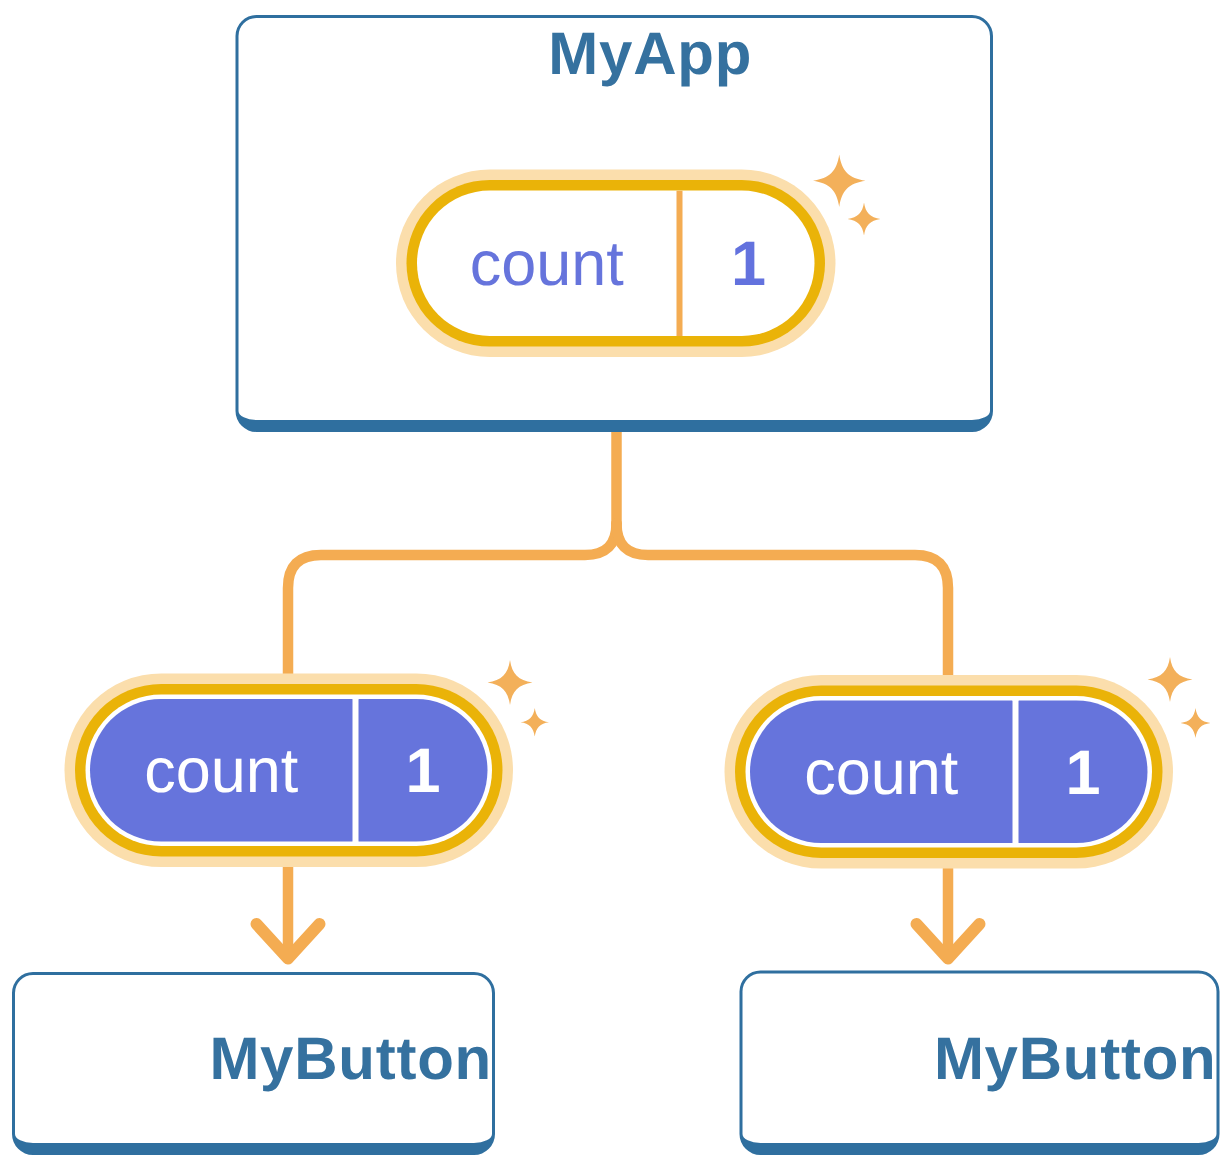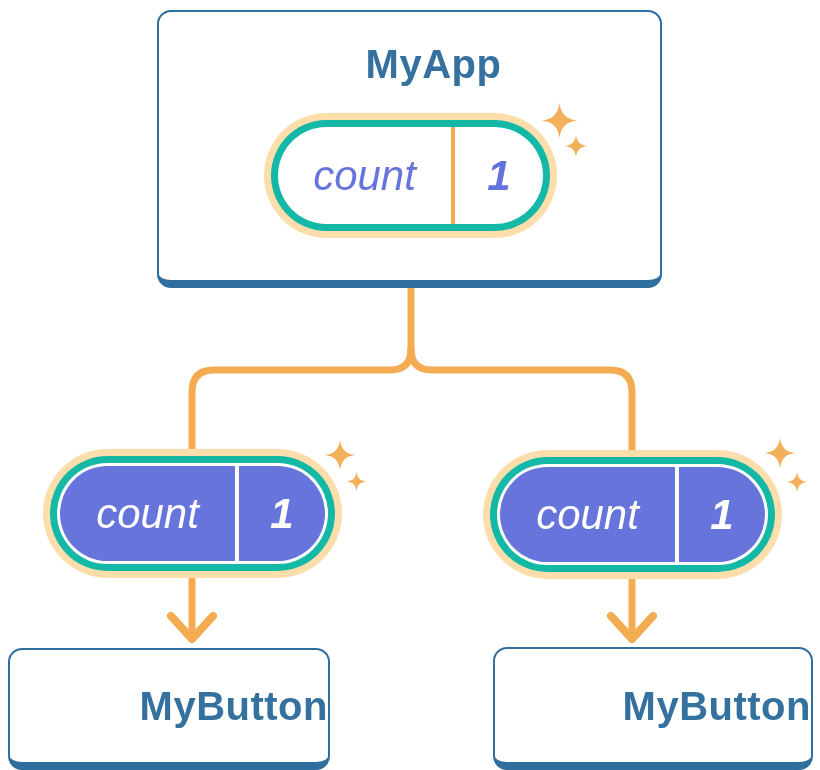--- a/index.html
+++ b/index.html
@@ -21,40 +21,39 @@
     border-radius:14px;
   }
   .card-title{
     color:#35719F;
     font-size:40px;
     font-weight:600;
     letter-spacing:.5px;
     text-align:center;
     line-height:1.2;
   }
-  .app-card .card-title{margin-top:28px;padding-left:48px;}
+  .app-card .card-title{padding-left:48px;}
   .button-card{
     display:flex;align-items:center;justify-content:flex-end;
   }
 
   
   .pill{
     position:absolute;
     background:#FBDEAC;          
     border-radius:999px;
     padding:7px;
     display:flex;
   }
   .pill-ring{
     flex:1;
-    background:#14b8a6;          
+    background:#eab308;          
     border-radius:999px;
     padding:7px;
     display:flex;
-    font-style:italic;
   }
   
   .pill-body-light{
     flex:1;background:#ffffff;border-radius:999px;
     display:flex;align-items:stretch;overflow:hidden;
   }
   .pill-body-light .pill-label{
     flex:1;display:flex;align-items:center;justify-content:center;
     color:#6674DC;font-size:42px;
   }

